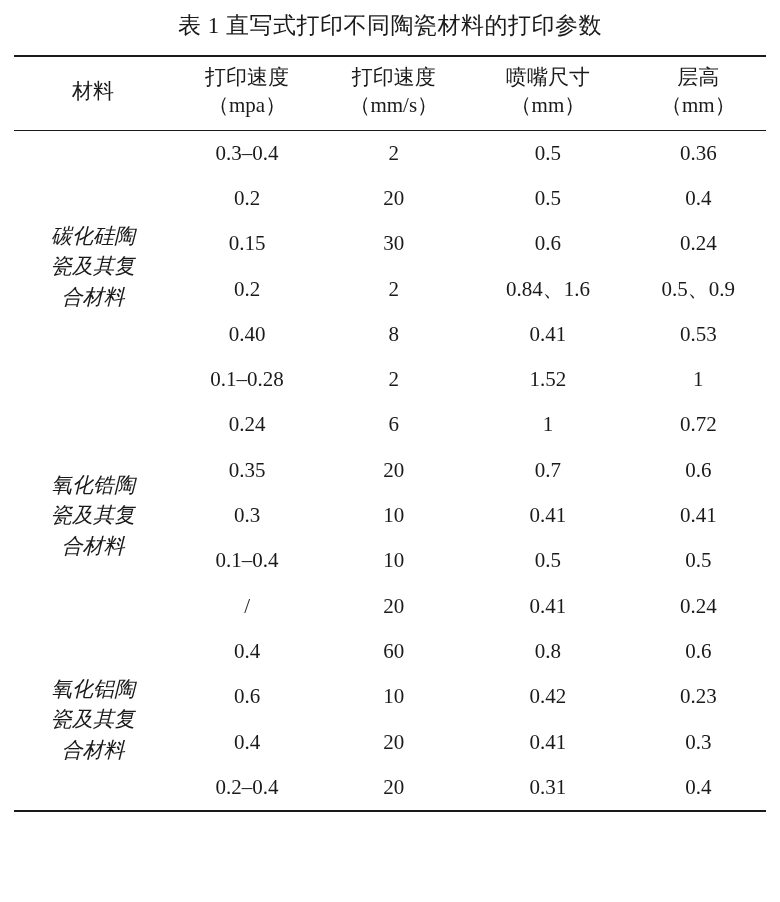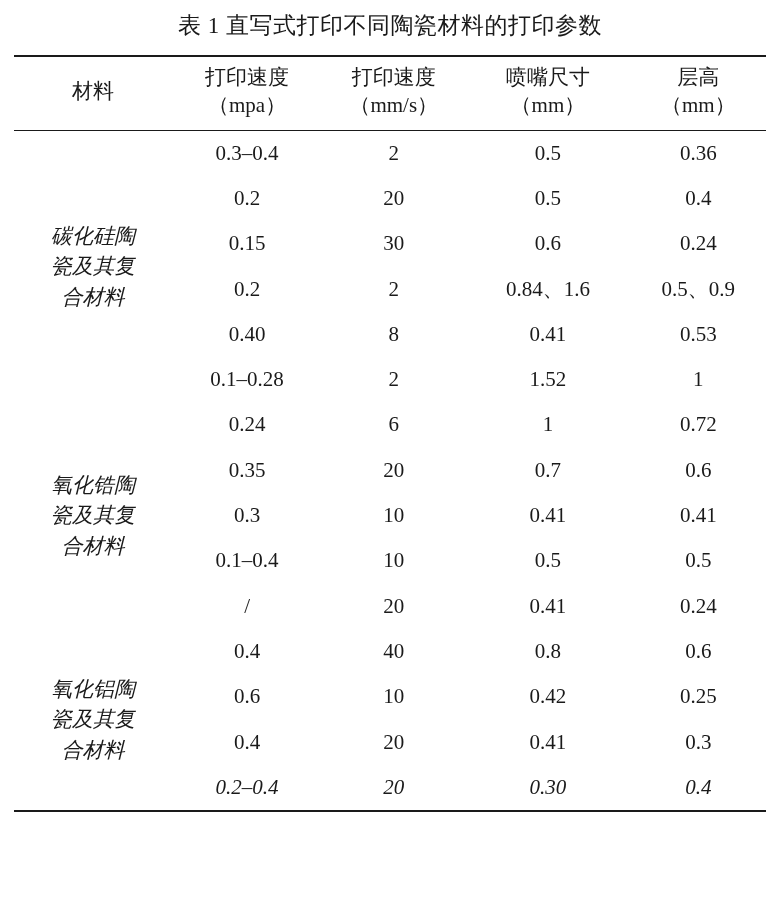--- a/index.html
+++ b/index.html
@@ -48,21 +48,20 @@
     vertical-align: middle;
   }
   .rule-top {
     border-top: 2.5px solid #1a1a1a;
   }
   .rule-mid {
     border-top: 1.5px solid #1a1a1a;
   }
   .rule-bottom {
     border-bottom: 2.5px solid #1a1a1a;
-    font-style: italic;
   }
   tbody td {
     font-size: 21px;
     text-align: center;
     padding: 9px 2px;
     line-height: 1.3;
     vertical-align: middle;
   }
   td.matcell {
     font-size: 21px;
@@ -189,39 +188,39 @@
         <td>20</td>
         <td>0.41</td>
         <td>0.24</td>
       </tr>
 
       <tr>
         <td class="matcell" rowspan="4">氧化铝陶
 瓷及其复
 合材料</td>
         <td>0.4</td>
-        <td>40</td>
+        <td>60</td>
         <td>0.8</td>
         <td>0.6</td>
       </tr>
       <tr>
         <td>0.6</td>
         <td>10</td>
         <td>0.42</td>
-        <td>0.25</td>
+        <td>0.23</td>
       </tr>
       <tr>
         <td>0.4</td>
         <td>20</td>
         <td>0.41</td>
         <td>0.3</td>
       </tr>
       <tr class="rule-bottom">
         <td class="rule-bottom">0.2–0.4</td>
         <td class="rule-bottom">20</td>
-        <td class="rule-bottom">0.30</td>
+        <td class="rule-bottom">0.31</td>
         <td class="rule-bottom">0.4</td>
       </tr>
 
     </tbody>
   </table>
 
 </div>
 
 </body></html>

